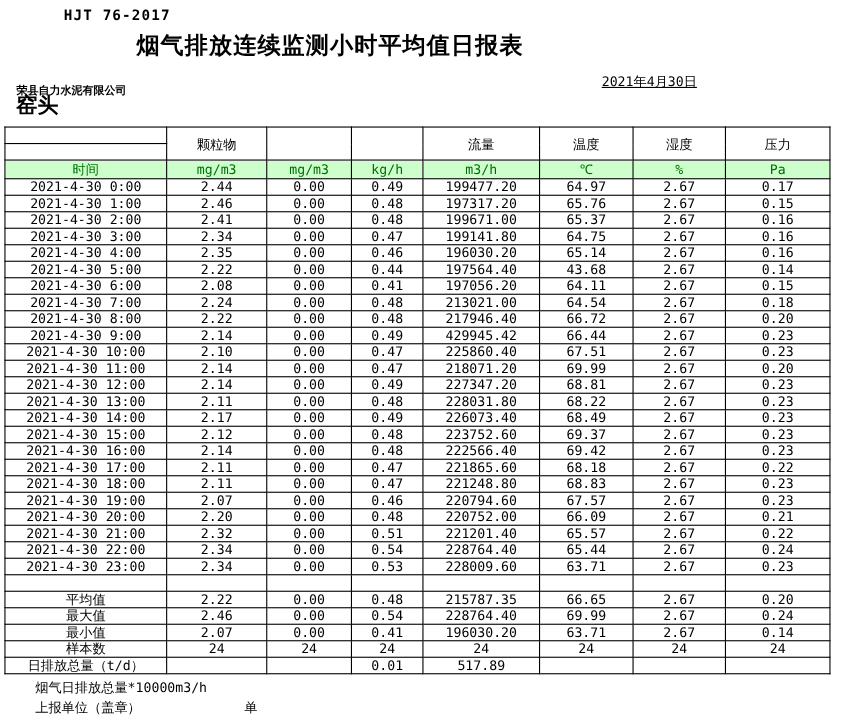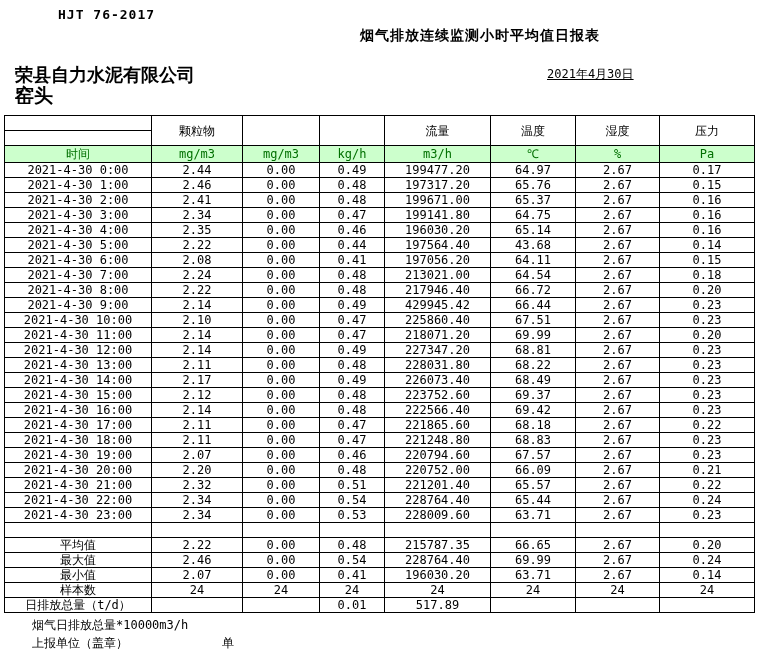--- a/index.html
+++ b/index.html
@@ -7,22 +7,22 @@
     --green-text:#007000;
   }
   html,body{margin:0;padding:0;}
   body{
     width:766px;height:654px;
     background:#ffffff;color:#000;
     font-family:"DejaVu Sans Mono","Liberation Mono",monospace;
     position:relative;overflow:hidden;
   }
   .doc-code{position:absolute;left:14px;top:7px;font-size:13px;font-weight:bold;letter-spacing:1px;margin-left:44px;}
-  .page-title{position:absolute;left:0;top:27px;width:600px;text-align:right;font-size:14px;font-weight:bold;letter-spacing:1px;}
-  .company{position:absolute;left:15px;top:63px;font-size:18px;font-weight:bold;}
+  .page-title{position:absolute;left:0;top:27px;width:600px;text-align:center;font-size:21px;font-weight:bold;letter-spacing:1px;}
+  .company{position:absolute;left:15px;top:75px;font-size:10px;font-weight:bold;}
   .location{position:absolute;left:15px;top:83px;font-size:19px;font-weight:bold;}
   .report-date{position:absolute;left:547px;top:66px;font-size:12px;text-decoration:underline;}
   table.report{
     position:absolute;left:4px;top:115px;width:750px;
     border-collapse:collapse;table-layout:fixed;
   }
   table.report td{
     border:1px solid #000;
     text-align:center;vertical-align:middle;
     font-size:12px;line-height:14px;height:14px;

